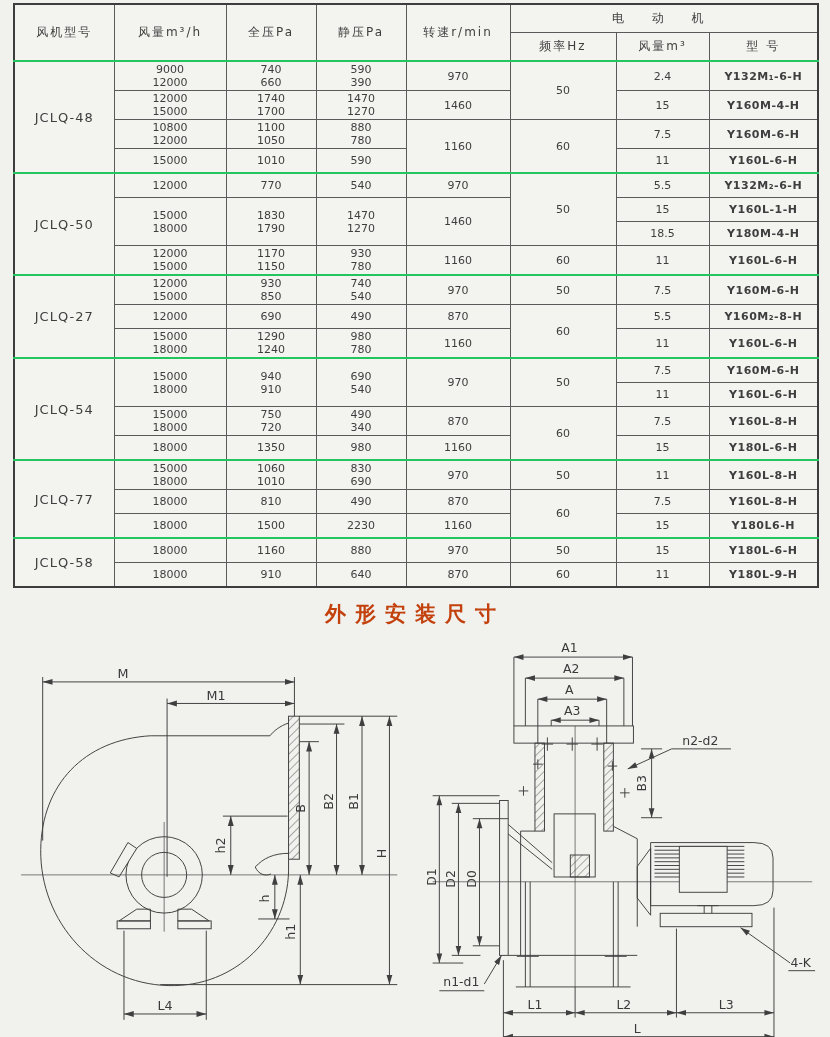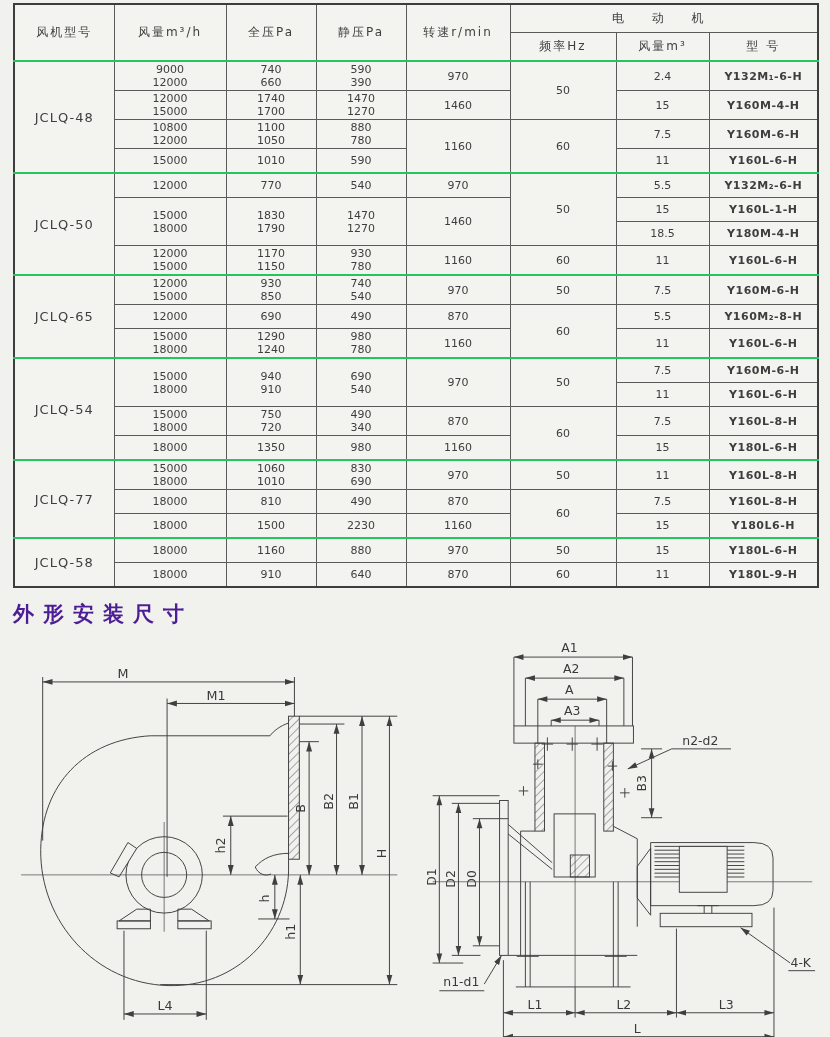--- a/index.html
+++ b/index.html
@@ -36,24 +36,24 @@
     height:25px;
   }
   table.spec thead th.motor-span{letter-spacing:12px;}
   table.spec tbody td{height:21px;}
   table.spec td.model-cell{letter-spacing:1px;font-size:13px;}
   table.spec tr.group-start td{border-top:2px solid #22c55e;text-align:center;}
   table.spec td.mdl{letter-spacing:0.5px;font-weight:bold;}
 
   
   .section-title{
-    text-align:left;
+    text-align:center;
     font-size:21px;
     font-weight:bold;
-    color:#4c1d95;
+    color:#c2410c;
     letter-spacing:9px;
     margin:12px 0 2px 0;
   }
 
   
   .drawings{display:flex;align-items:flex-start;}
   .drawings svg{display:block;}
   .dwg-label{fill:#3a3a3a;font-size:13px;font-family:"DejaVu Sans","Liberation Sans",sans-serif;}
 </style>
 </head>
@@ -147,21 +147,21 @@
         <tr>
           <td>12000<br>15000</td>
           <td>1170<br>1150</td>
           <td>930<br>780</td>
           <td>1160</td>
           <td>60</td>
           <td>11</td>
           <td class="mdl">Y160L-6-H</td>
         </tr>
         <tr class="group-start">
-          <td rowspan="3" class="model-cell">JCLQ-65</td>
+          <td rowspan="3" class="model-cell">JCLQ-27</td>
           <td>12000<br>15000</td>
           <td>930<br>850</td>
           <td>740<br>540</td>
           <td>970</td>
           <td>50</td>
           <td>7.5</td>
           <td class="mdl">Y160M-6-H</td>
         </tr>
         <tr>
           <td>12000</td>

